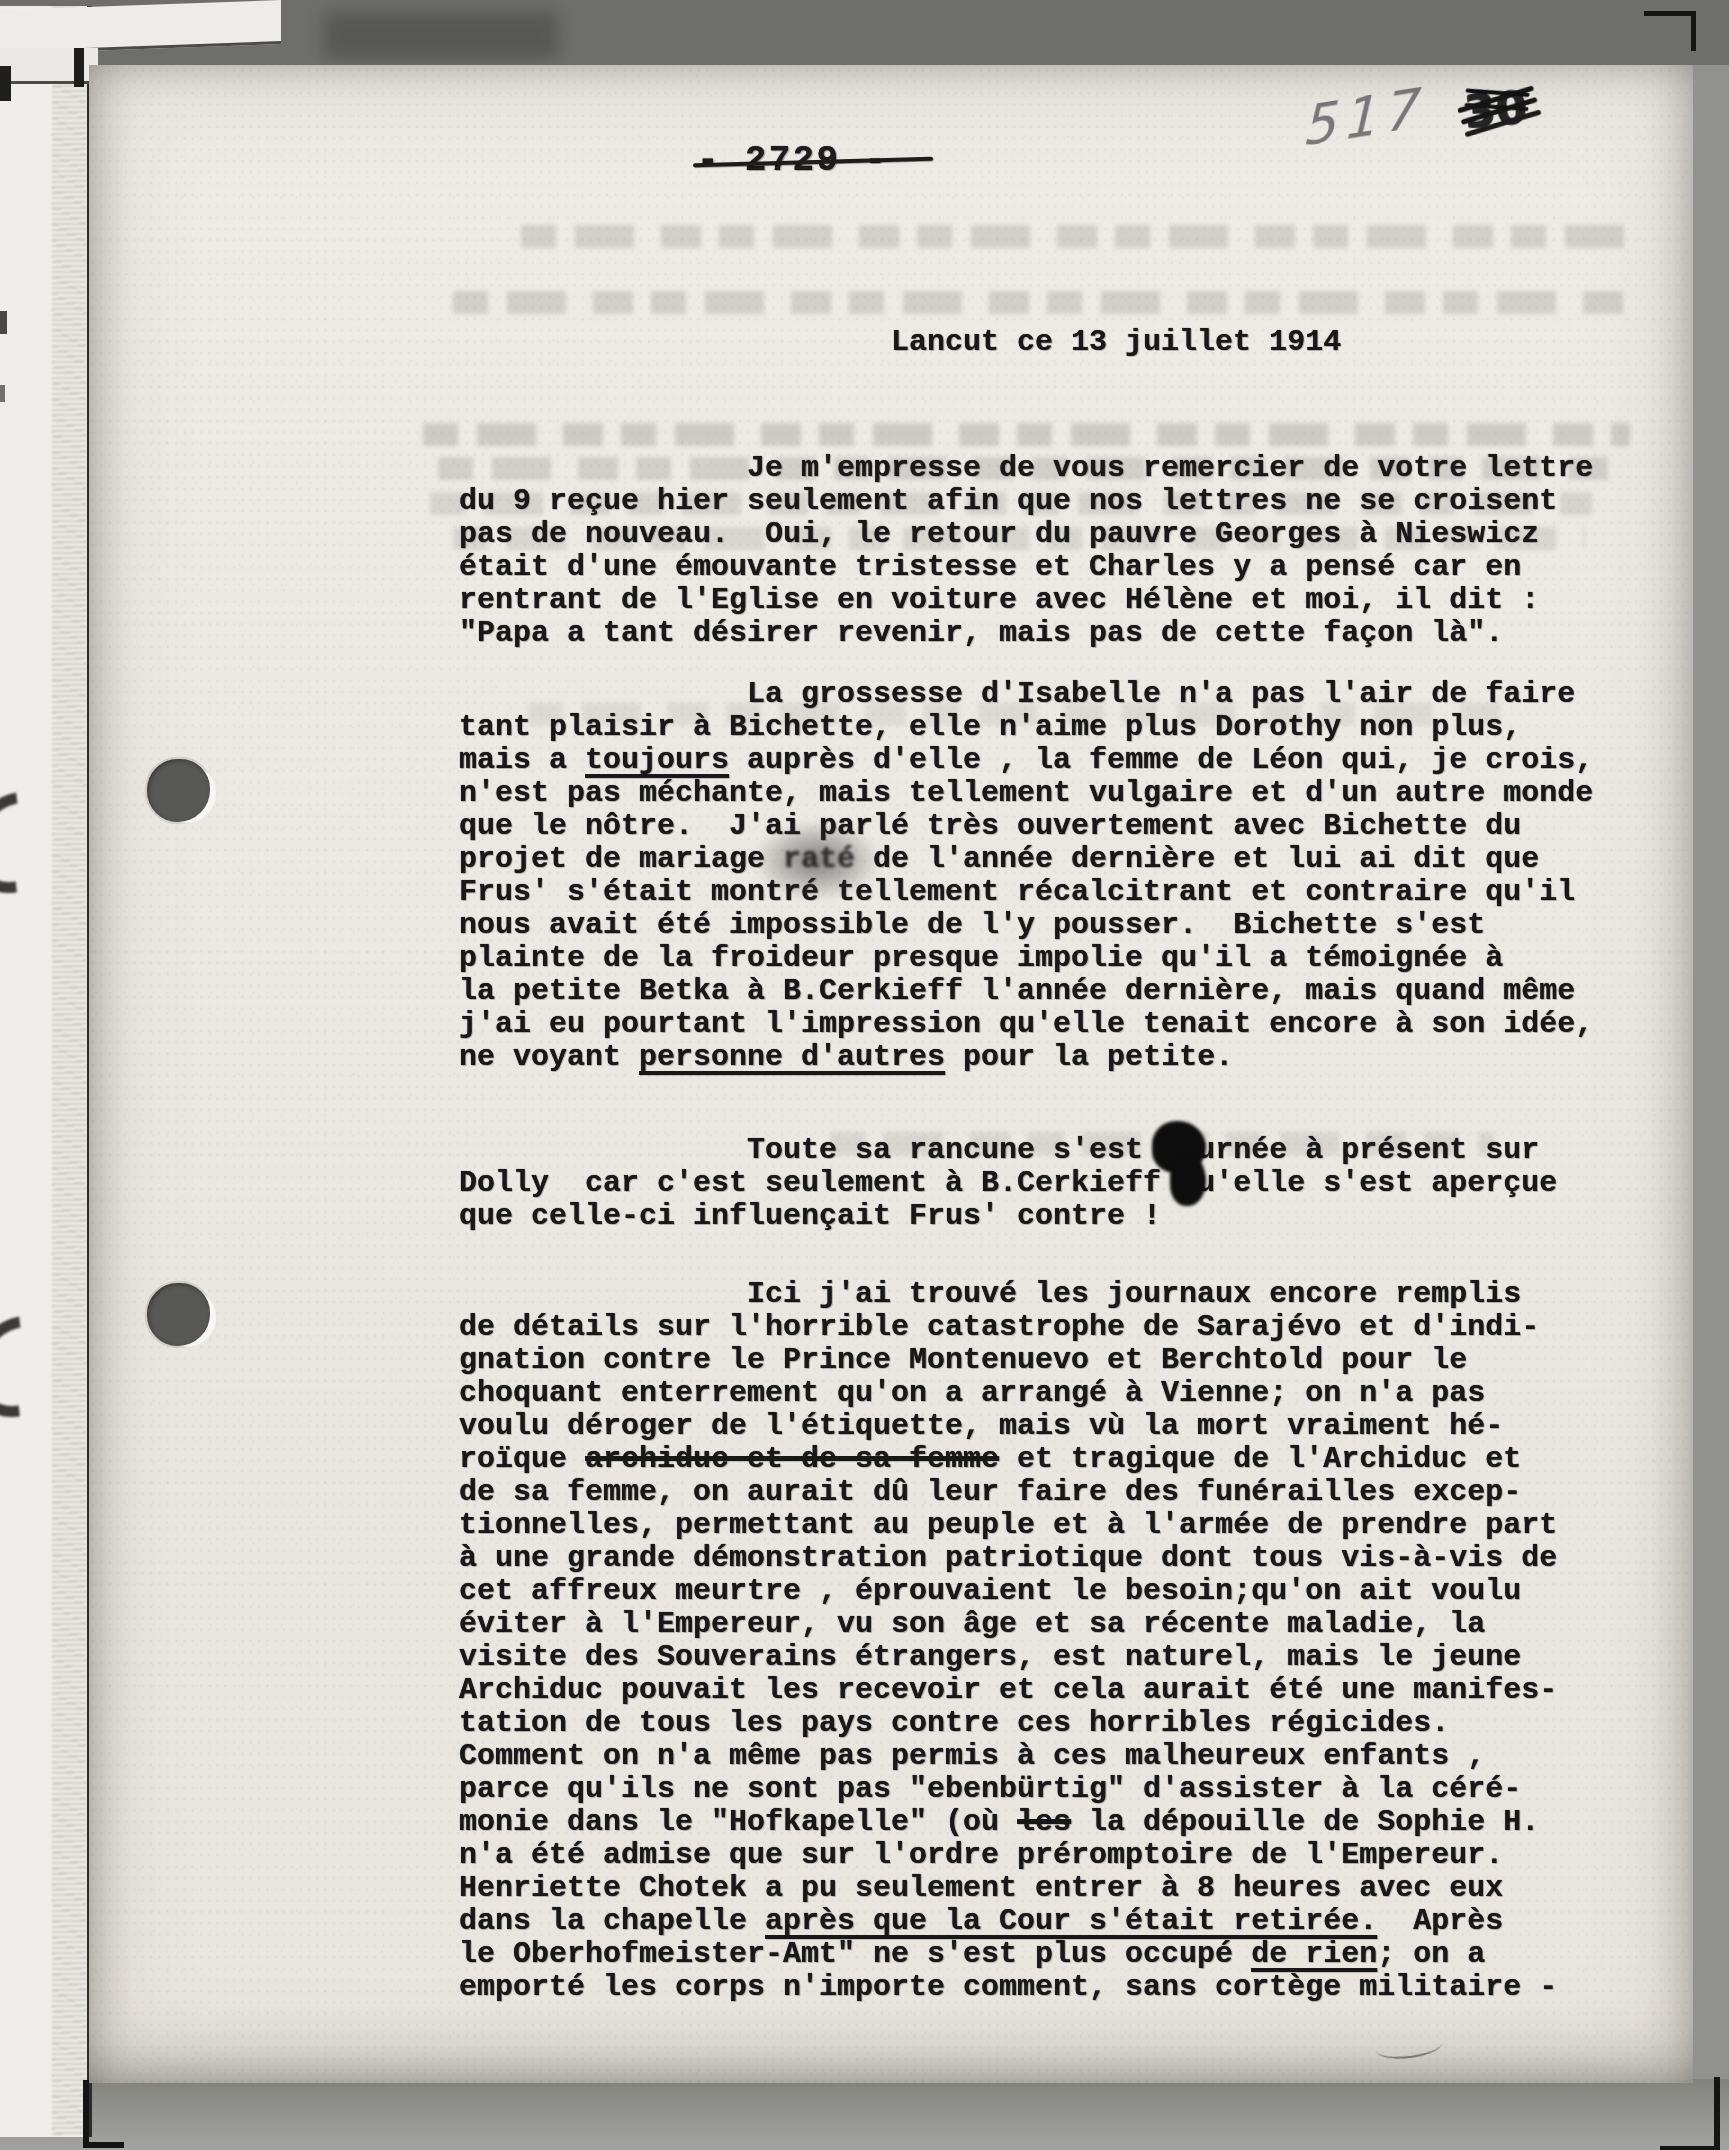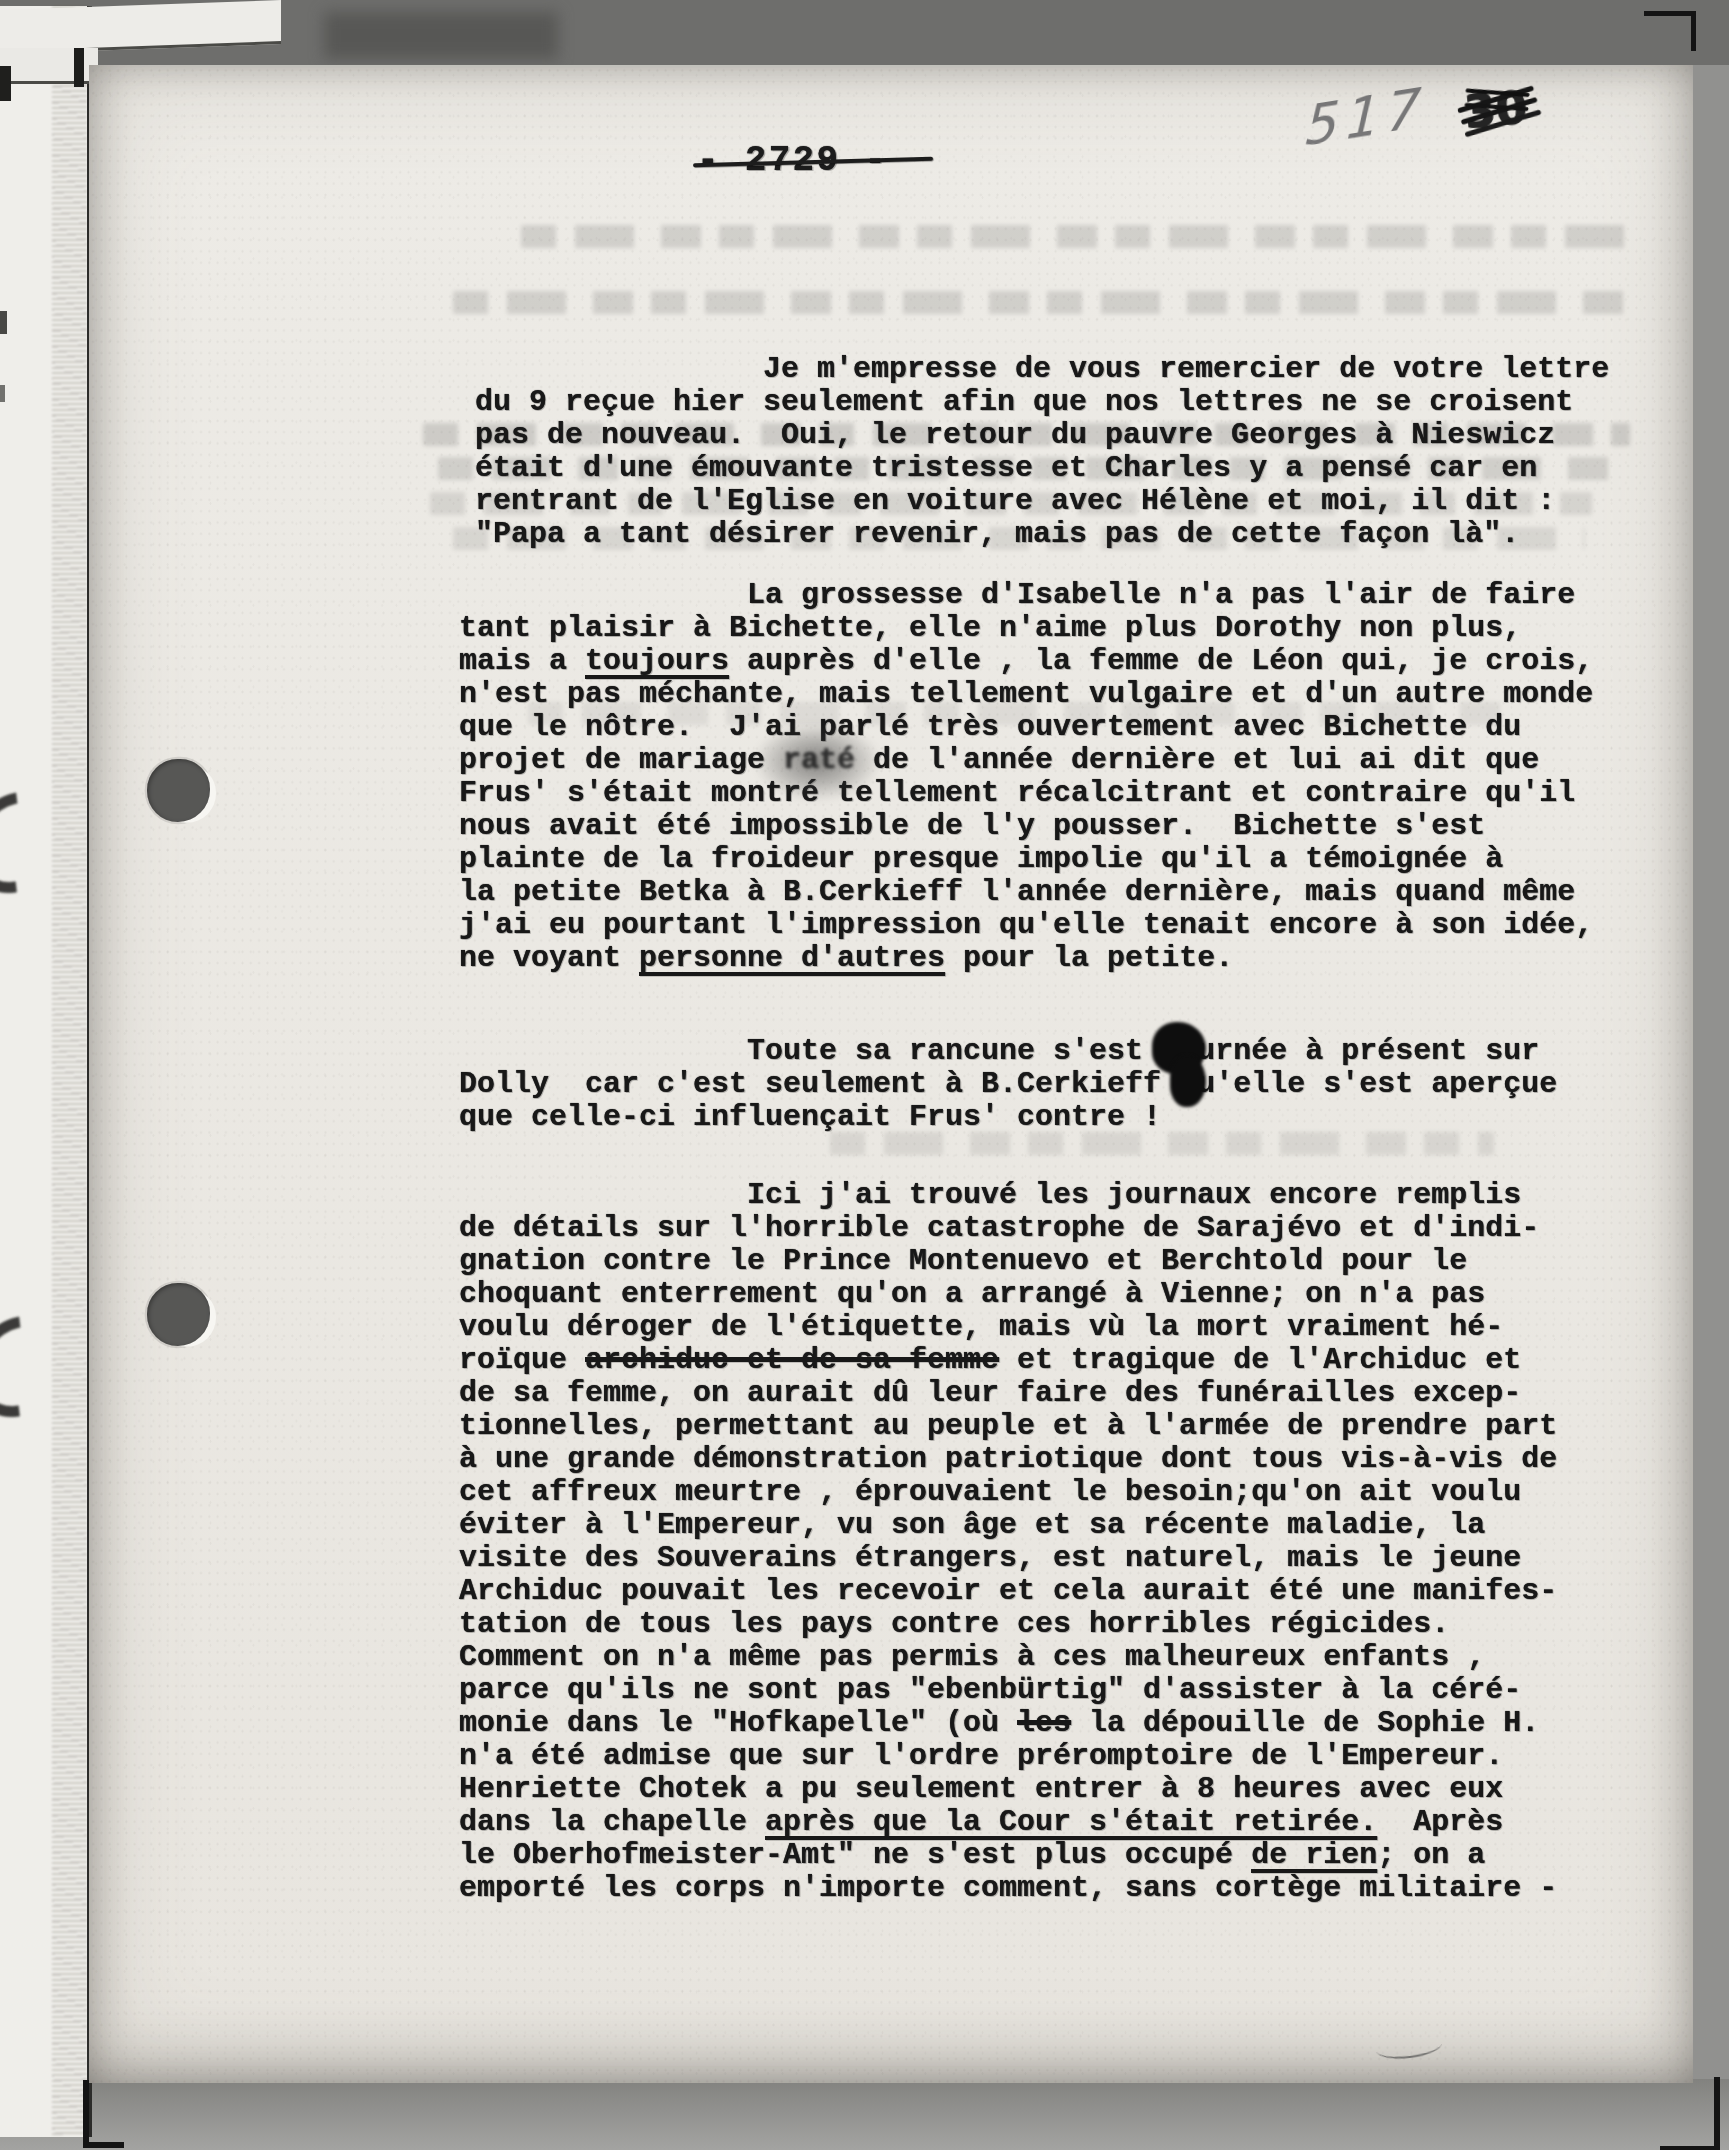--- a/index.html
+++ b/index.html
@@ -88,21 +88,21 @@
   
   .squiggle{position:absolute;left:1287px;top:1971px;width:66px;height:19.6px;border-bottom:2.3px solid #4f4f4f;
         border-radius:50%;transform:rotate(-7deg);opacity:.7;filter:blur(0.4px);}
   
   .letter{position:absolute;left:370px;top:195px;width:1222px;color:#181818;
         font:700 30px/33px "Liberation Mono",monospace;white-space:pre;
         text-shadow:0 0 1px rgba(12,12,12,.85),1.1px 0.9px 0 rgba(30,30,30,.22);}
   .dateline{padding-left:24ch;}
   .salutation{margin-top:22.6px;}
   .para{margin-top:42px;}
-  .para:nth-child(1){margin-top:27px;margin-left:16px;}
+  .para:nth-child(1){margin-top:27px;}
   .para:nth-child(2){margin-top:28px;}
   .para:nth-child(3){margin-top:60px;}
   .para:nth-child(4){margin-top:45px;}
   .u{text-decoration:underline;text-decoration-thickness:3.8px;text-underline-offset:6px;}
   .strike{text-decoration:line-through;text-decoration-thickness:4.5px;}
   .blot{position:relative;color:transparent;text-shadow:none;text-align:right;}
   .blot::after{content:"";position:absolute;inset:-12px -9px -6px -9px;background:#0e0e0e;
         border-radius:48% 55% 52% 45%;filter:blur(1.5px);}
   .smudge{position:relative;color:#2b2b2b;filter:blur(1.5px);}
   .smudge::after{content:"";position:absolute;inset:-21px -26px -24px -30px;border-radius:50%;
@@ -140,17 +140,18 @@
 
     <div class="hole hole1"></div>
     <div class="hole hole2"></div>
 
     <div class="pagenum">- 2729 -</div>
     <div class="hand517">517</div>
     <div class="hand30">30</div>
     <div class="squiggle"></div>
 
     <div class="letter">
+      <div class="dateline">Lancut ce 13 juillet 1914</div>
       <div id="paras"><div class="para"><div class="line"><span>                Je m'empresse de vous remercier de votre lettre</span></div><div class="line"><span>du 9 reçue hier seulement afin que nos lettres ne se croisent</span></div><div class="line"><span>pas de nouveau.  Oui, le retour du pauvre Georges à Nieswicz</span></div><div class="line"><span>était d'une émouvante tristesse et Charles y a pensé car en</span></div><div class="line"><span>rentrant de l'Eglise en voiture avec Hélène et moi, il dit :</span></div><div class="line"><span>"Papa a tant désirer revenir, mais pas de cette façon là".</span></div></div><div class="para"><div class="line"><span>                La grossesse d'Isabelle n'a pas l'air de faire</span></div><div class="line"><span>tant plaisir à Bichette, elle n'aime plus Dorothy non plus,</span></div><div class="line"><span>mais a </span><span class="u">toujours</span><span> auprès d'elle , la femme de Léon qui, je crois,</span></div><div class="line"><span>n'est pas méchante, mais tellement vulgaire et d'un autre monde</span></div><div class="line"><span>que le nôtre.  J'ai parlé très ouvertement avec Bichette du</span></div><div class="line"><span>projet de mariage </span><span class="smudge">raté</span><span> de l'année dernière et lui ai dit que</span></div><div class="line"><span>Frus' s'était montré tellement récalcitrant et contraire qu'il</span></div><div class="line"><span>nous avait été impossible de l'y pousser.  Bichette s'est</span></div><div class="line"><span>plainte de la froideur presque impolie qu'il a témoignée à</span></div><div class="line"><span>la petite Betka à B.Cerkieff l'année dernière, mais quand même</span></div><div class="line"><span>j'ai eu pourtant l'impression qu'elle tenait encore à son idée,</span></div><div class="line"><span>ne voyant </span><span class="u">personne d'autres</span><span> pour la petite.</span></div></div><div class="para"><div class="line"><span>                Toute sa rancune s'est </span><span class="blot">to</span><span>urnée à présent sur</span></div><div class="line"><span>Dolly  car c'est seulement à B.Cerkieff </span><span class="blot">q</span><span>u'elle s'est aperçue</span></div><div class="line"><span>que celle-ci influençait Frus' contre !</span></div></div><div class="para"><div class="line"><span>                Ici j'ai trouvé les journaux encore remplis</span></div><div class="line"><span>de détails sur l'horrible catastrophe de Sarajévo et d'indi-</span></div><div class="line"><span>gnation contre le Prince Montenuevo et Berchtold pour le</span></div><div class="line"><span>choquant enterrement qu'on a arrangé à Vienne; on n'a pas</span></div><div class="line"><span>voulu déroger de l'étiquette, mais vù la mort vraiment hé-</span></div><div class="line"><span>roïque </span><span class="strike">archiduc et de sa femme</span><span> et tragique de l'Archiduc et</span></div><div class="line"><span>de sa femme, on aurait dû leur faire des funérailles excep-</span></div><div class="line"><span>tionnelles, permettant au peuple et à l'armée de prendre part</span></div><div class="line"><span>à une grande démonstration patriotique dont tous vis-à-vis de</span></div><div class="line"><span>cet affreux meurtre , éprouvaient le besoin;qu'on ait voulu</span></div><div class="line"><span>éviter à l'Empereur, vu son âge et sa récente maladie, la</span></div><div class="line"><span>visite des Souverains étrangers, est naturel, mais le jeune</span></div><div class="line"><span>Archiduc pouvait les recevoir et cela aurait été une manifes-</span></div><div class="line"><span>tation de tous les pays contre ces horribles régicides.</span></div><div class="line"><span>Comment on n'a même pas permis à ces malheureux enfants ,</span></div><div class="line"><span>parce qu'ils ne sont pas "ebenbürtig" d'assister à la céré-</span></div><div class="line"><span>monie dans le "Hofkapelle" (où </span><span class="strike">les</span><span> la dépouille de Sophie H.</span></div><div class="line"><span>n'a été admise que sur l'ordre préromptoire de l'Empereur.</span></div><div class="line"><span>Henriette Chotek a pu seulement entrer à 8 heures avec eux</span></div><div class="line"><span>dans la chapelle </span><span class="u">après que la Cour s'était retirée.</span><span>  Après</span></div><div class="line"><span>le Oberhofmeister-Amt" ne s'est plus occupé </span><span class="u">de rien</span><span>; on a</span></div><div class="line"><span>emporté les corps n'importe comment, sans cortège militaire -</span></div></div></div>
     </div>
   </div>
 </div>
 
 
 </body></html>

